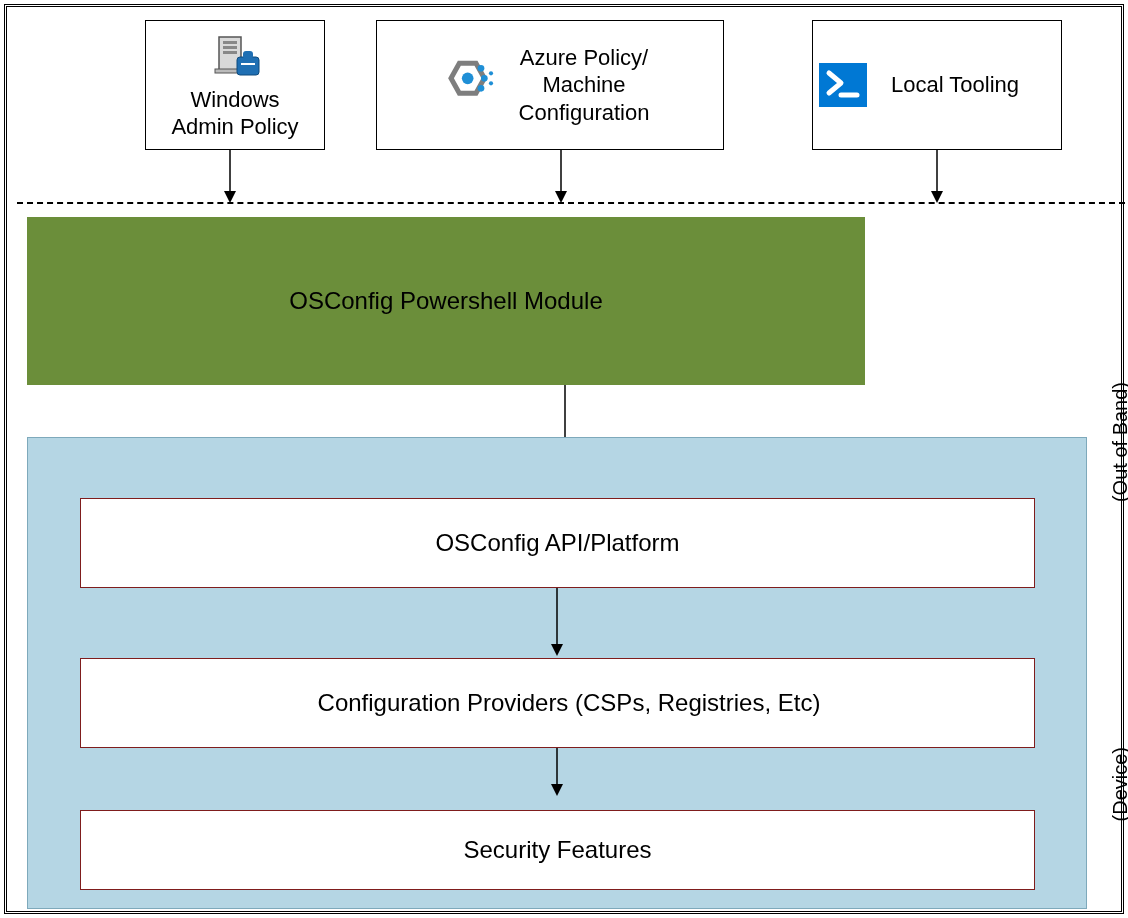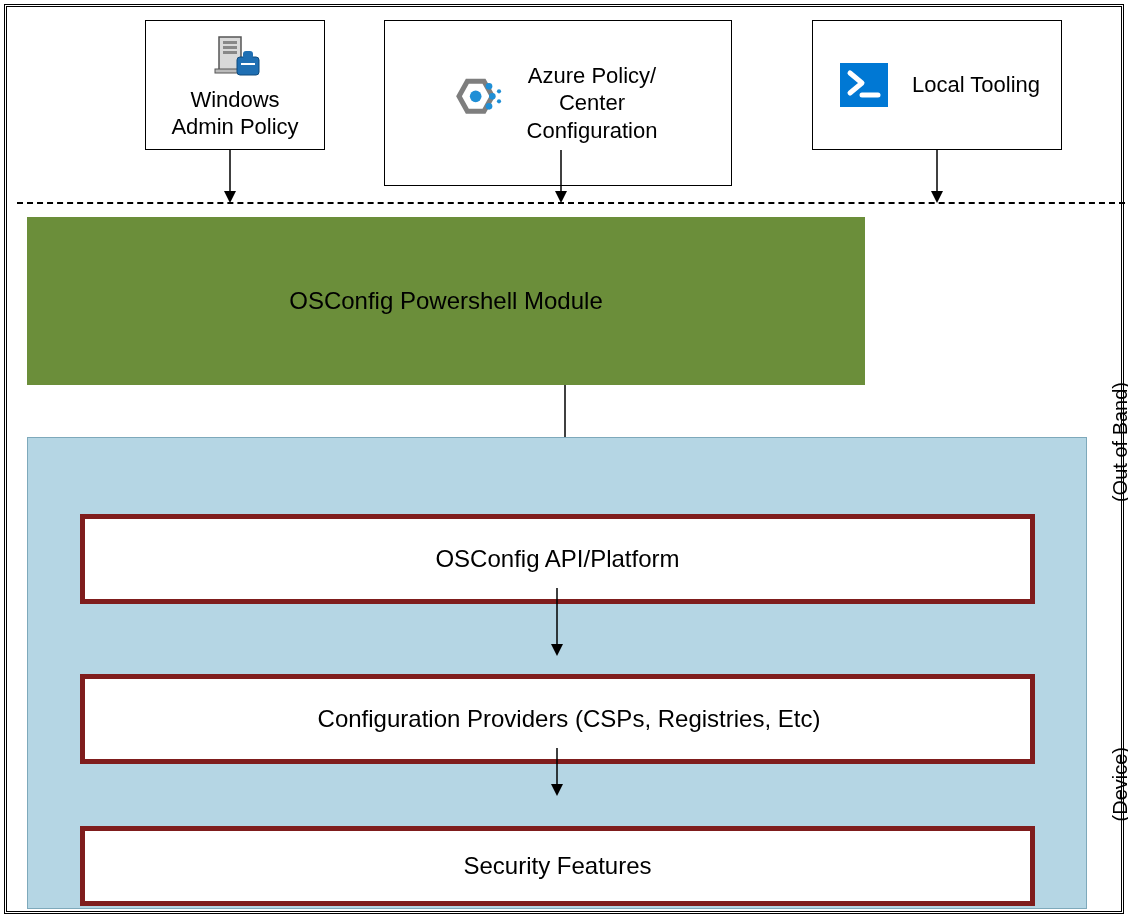--- a/index.html
+++ b/index.html
@@ -22,25 +22,25 @@
       background: #fff;
       display: flex;
       flex-direction: column;
       align-items: center;
       justify-content: center;
       font-size: 22px;
       text-align: center;
       line-height: 1.25;
     }
     .top-box.wac { left: 138px; top: 13px; width: 180px; height: 130px; }
-    .top-box.azure { left: 377px; top: 13px; width: 348px; height: 166px; padding-right: 10px;}
+    .top-box.azure { left: 369px; top: 13px; width: 348px; height: 130px; padding-right: 10px;}
     .top-box.local { left: 805px; top: 13px; width: 250px; height: 130px; }
     .top-icon { width: 60px; height: 56px; display:flex; align-items:center; justify-content:center; }
     .azure .inner { display:flex; align-items:center; gap:18px; width:100%; justify-content:center;}
-    .local .inner { display:flex; align-items:center; gap:18px; width:100%; justify-content:center;}
+    .local .inner { display:flex; align-items:center; gap:18px; width:100%; }
     .dashed {
       position: absolute;
       left: 10px; right: -4px;
       top: 195px;
       border-top: 2px dashed #000;
     }
     .osconfig-ps {
       position: absolute;
       left: 20px; top: 210px;
       width: 838px; height: 168px;
@@ -66,24 +66,23 @@
       width: 1060px; height: 472px;
       background: #b5d6e4;
       border: 1px solid #7ea9bb;
     }
     .inner-box {
       position: absolute;
       left: 52px;
       width: 955px;
       height: 90px;
       background: #fff;
-      border: 5px solid #7f1d1d;
+      border: 1px solid #7f1d1d;
       display:flex; align-items:center; justify-content:center;
       font-size: 24px;
-      margin-top: 16px;
     }
     .api-box { top: 60px; }
     .csp-box { top: 220px; padding-left: 23px; }
     .sec-box { top: 372px; height: 80px; }
     svg.arrow { position: absolute; overflow: visible; }
   </style>
 </head>
 <body>
 
 <div class="outer-frame">
@@ -113,21 +112,21 @@
           <circle cx="32" cy="24" r="7" fill="#1f8fd6"></circle>
           <circle cx="48" cy="12" r="4" fill="#1f8fd6"></circle>
           <circle cx="52" cy="24" r="4" fill="#1f8fd6"></circle>
           <circle cx="48" cy="36" r="4" fill="#1f8fd6"></circle>
           <circle cx="60" cy="18" r="2.5" fill="#1f8fd6"></circle>
           <circle cx="60" cy="30" r="2.5" fill="#1f8fd6"></circle>
         </svg>
       </div>
       <div style="text-align:center">
         <div><span>Azure Policy/</span></div>
-        <div><span>Center</span></div>
+        <div><span>Machine</span></div>
         <div><span>Configuration</span></div>
       </div>
     </div>
   </div>
 
   <div class="top-box local">
     <div class="inner">
       <div class="top-icon">
         <svg width="56" height="52" viewBox="0 0 56 52">
           <rect x="4" y="4" width="48" height="44" fill="#0078d4"></rect>

